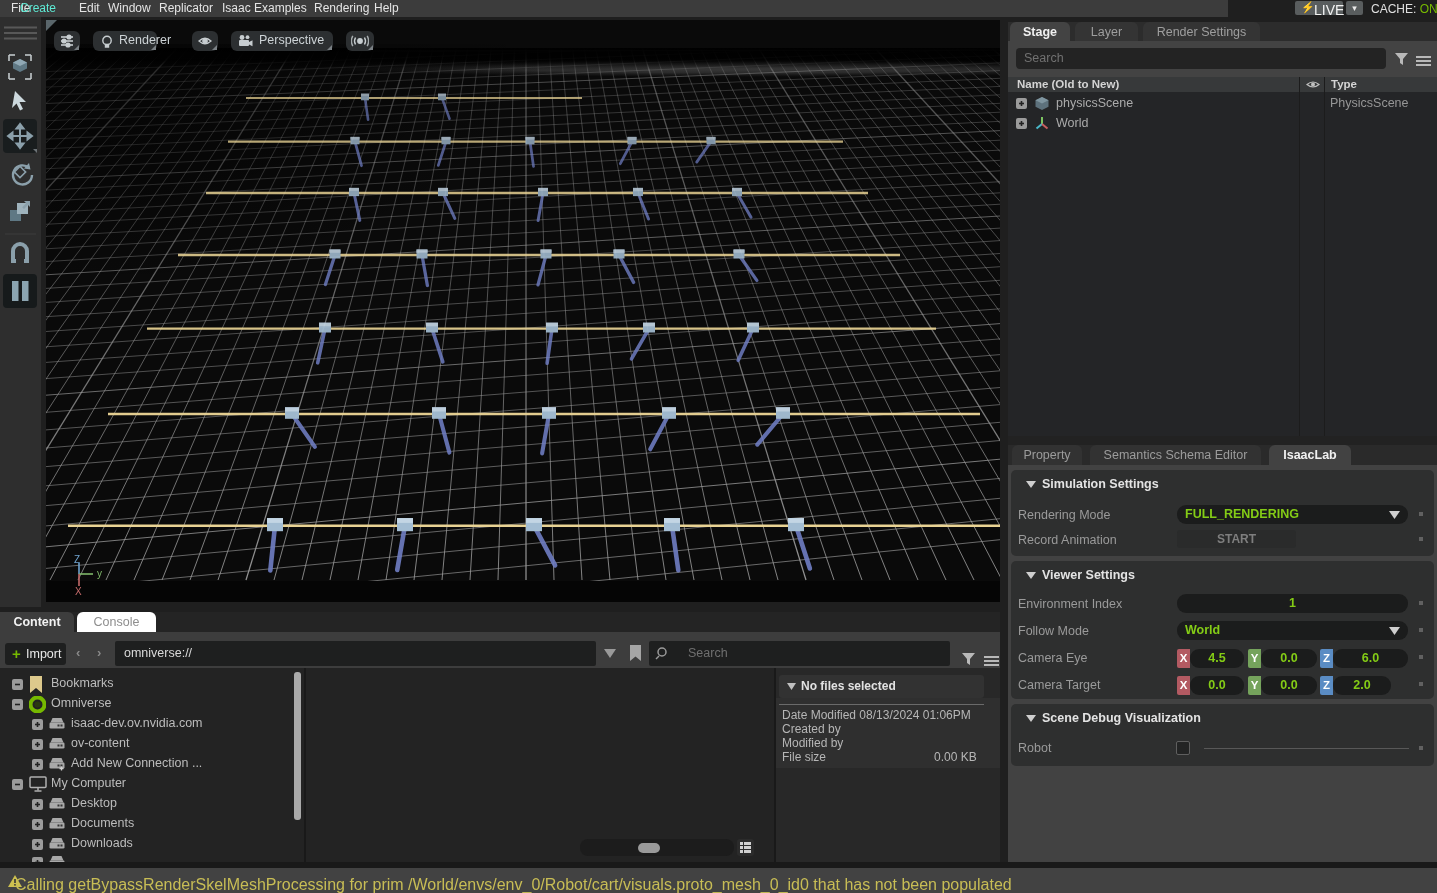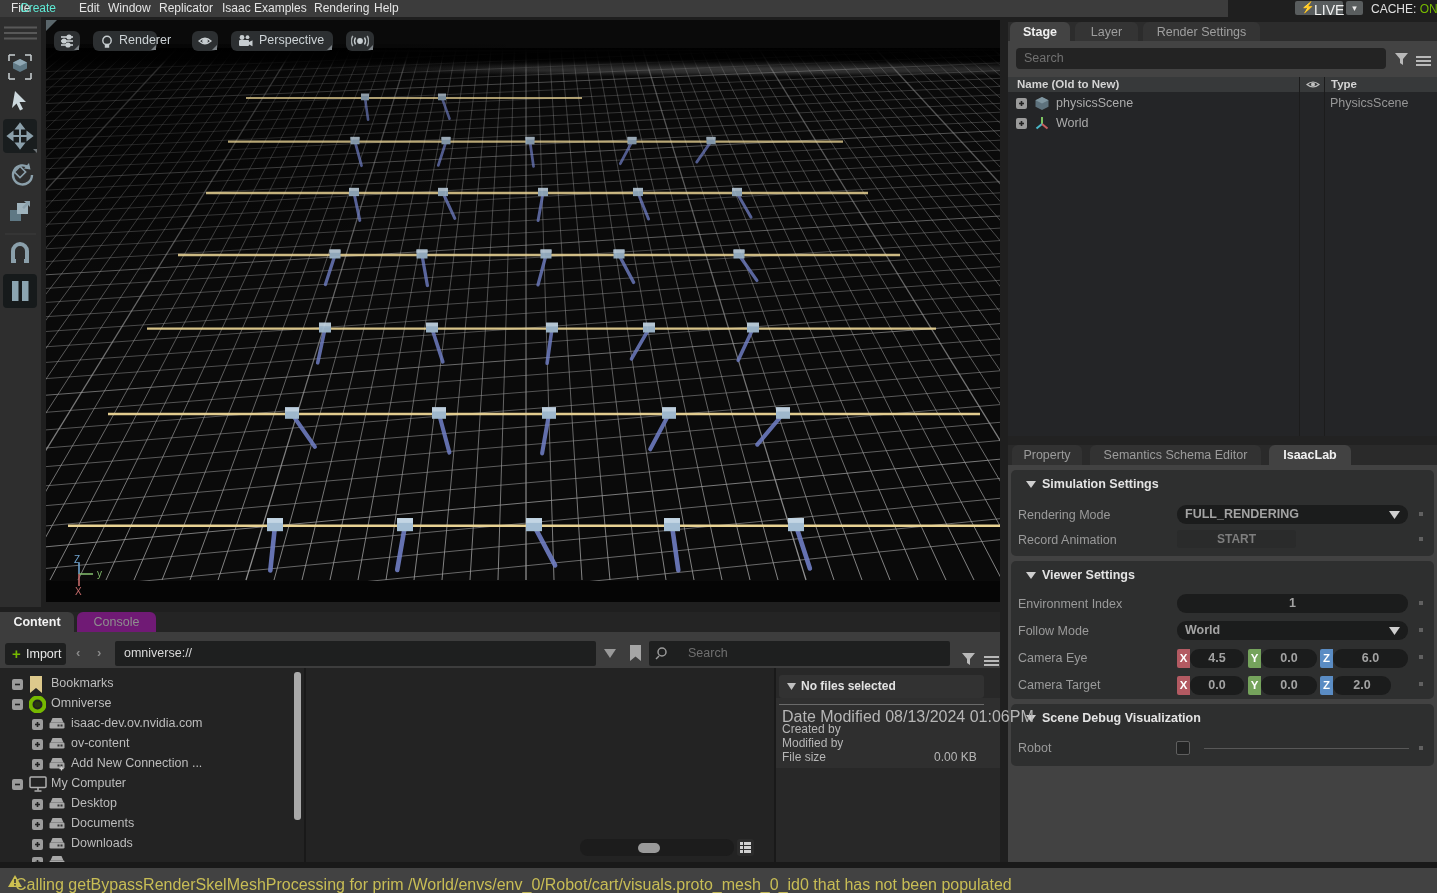--- a/index.html
+++ b/index.html
@@ -1,20 +1,20 @@
 <!DOCTYPE html>
 <html><head><meta charset="utf-8"><style>
 *{margin:0;padding:0;box-sizing:border-box}
 body{width:1437px;height:893px;position:relative;overflow:hidden;background:#1f1f1f;
  font-family:"Liberation Sans",sans-serif;-webkit-font-smoothing:antialiased}
 .abs{position:absolute}
 .tab{position:absolute;border-radius:6px 6px 0 0;font-size:12.5px;line-height:20px;text-align:center}
 .dot{position:absolute;width:4px;height:4px;background:#616161}
 .lbl{position:absolute;font-size:12.5px;color:#9a9a9a;white-space:nowrap}
-.fld{position:absolute;background:#1b1c1c;border-radius:9px;color:#a3a3a3;font-size:12.5px}
+.fld{position:absolute;background:#1b1c1c;border-radius:9px;color:#84cc16;font-size:12.5px}
 </style></head><body>
 <div class="abs" style="left:0;top:0;width:1228px;height:17px;background:#3c3c3c">
     <div class="abs" style="left:11px;top:1px;font-size:12px;color:#e4e4e4">File</div>
     <div class="abs" style="left:20px;top:1px;font-size:12px;color:#5eead4">Create</div>
     <div class="abs" style="left:79px;top:1px;font-size:12px;color:#e4e4e4">Edit</div>
     <div class="abs" style="left:108px;top:1px;font-size:12px;color:#e4e4e4">Window</div>
     <div class="abs" style="left:159px;top:1px;font-size:12px;color:#e4e4e4">Replicator</div>
     <div class="abs" style="left:222px;top:1px;font-size:12px;color:#e4e4e4">Isaac&nbsp;Examples</div>
     <div class="abs" style="left:314px;top:1px;font-size:12px;color:#e4e4e4">Rendering</div>
     <div class="abs" style="left:374px;top:1px;font-size:12px;color:#e4e4e4">Help</div>
@@ -540,21 +540,21 @@
 <svg class="abs" style="left:1026px;top:714px" width="10" height="9">
     <path d="M0 1 h10 l-5 7 Z" fill="#cfcfcf"></path>
   </svg>
 <div class="abs" style="left:1042px;top:711px;font-size:12.5px;font-weight:bold;color:#e3e3e3">Scene Debug Visualization</div>
 <div class="lbl" style="left:1018px;top:741px">Robot</div>
 <div class="abs" style="left:1176px;top:741px;width:14px;height:14px;background:#232424;border:1px solid #5f5f5f;border-radius:2px"></div>
 <div class="abs" style="left:1204px;top:748px;width:205px;height:1px;background:#585858"></div>
 <div class="dot" style="left:1419px;top:746px"></div>
 <div class="abs" style="left:0;top:612px;width:1000px;height:20px;background:#242424"></div>
 <div class="tab" style="left:0;top:612px;width:74px;height:20px;background:#3d3d3d;color:#f2f2f2;font-weight:bold;border-radius:0 6px 0 0">Content</div>
-<div class="tab" style="left:77px;top:612px;width:79px;height:20px;background:#701a75;color:#8e8e8e">Console</div>
+<div class="tab" style="left:77px;top:612px;width:79px;height:20px;background:#ffffff;color:#8e8e8e">Console</div>
 <div class="abs" style="left:0;top:632px;width:1000px;height:36px;background:#3d3d3d"></div>
 <div class="abs" style="left:5px;top:643px;width:61px;height:22px;background:#1e1f1f;border-radius:3px">
     <span style="position:absolute;left:7px;top:2px;color:#76b900;font-size:15px;font-weight:bold">+</span>
     <span style="position:absolute;left:21px;top:4px;color:#e8e8e8;font-size:12.5px">Import</span>
   </div>
 <div class="abs" style="left:76px;top:645px;color:#8a8a8a;font-size:13px;font-weight:bold">‹</div>
 <div class="abs" style="left:97px;top:645px;color:#8a8a8a;font-size:13px;font-weight:bold">›</div>
 <div class="abs" style="left:115px;top:641px;width:481px;height:25px;background:#1e1f1f;border-radius:2px;color:#dadada;font-size:12.5px;line-height:25px;padding-left:9px">omniverse://</div>
 <svg class="abs" style="left:604px;top:649px" width="12" height="9">
     <path d="M0 0 h12 l-6 9 Z" fill="#9a9a9a"></path>
@@ -696,21 +696,21 @@
   </svg>
 <div style="position:absolute;left:71px;top:854px;font-size:12.5px;color:#bcbcbc;white-space:nowrap"></div>
 <div class="abs" style="left:776px;top:668px;width:224px;height:194px;background:#282828"></div>
 <div class="abs" style="left:779px;top:675px;width:205px;height:23px;background:#323232;border-radius:3px"></div>
 <svg class="abs" style="left:787px;top:683px" width="9" height="7">
     <path d="M0 0 h9 l-4.5 7 Z" fill="#c0c0c0"></path>
   </svg>
 <div class="abs" style="left:801px;top:679px;font-size:12px;font-weight:bold;color:#e2e2e2">No files selected</div>
 <div class="abs" style="left:776px;top:698px;width:224px;height:70px;background:#2f2f2f"></div>
 <div class="abs" style="left:779px;top:704px;width:205px;height:1px;background:#6a6a6a"></div>
-<div class="abs" style="left:782px;top:708px;font-size:16px;color:#b6b6b6;white-space:nowrap">Date Modified 08/13/2024 01:06PM</div>
+<div class="abs" style="left:782px;top:708px;font-size:12px;color:#b6b6b6;white-space:nowrap">Date Modified 08/13/2024 01:06PM</div>
 <div class="abs" style="left:782px;top:722px;font-size:12px;color:#b6b6b6;white-space:nowrap">Created by</div>
 <div class="abs" style="left:782px;top:736px;font-size:12px;color:#b6b6b6;white-space:nowrap">Modified by</div>
 <div class="abs" style="left:782px;top:750px;font-size:12px;color:#b6b6b6;white-space:nowrap">File size</div>
 <div class="abs" style="left:934px;top:750px;font-size:12px;color:#b6b6b6">0.00 KB</div>
 <div class="abs" style="left:580px;top:839px;width:154px;height:17px;background:#1c1c1c;border-radius:8px">
     <div style="position:absolute;left:58px;top:3.5px;width:22px;height:10px;background:#9a9a9a;border-radius:5px"></div>
   </div>
 <div class="abs" style="left:737px;top:839px;width:17px;height:17px;background:#2b2b2b;border-radius:3px">
     <svg style="position:absolute;left:3px;top:3px" width="11" height="11" viewBox="0 0 11 11">
       <g fill="#d0d0d0">

